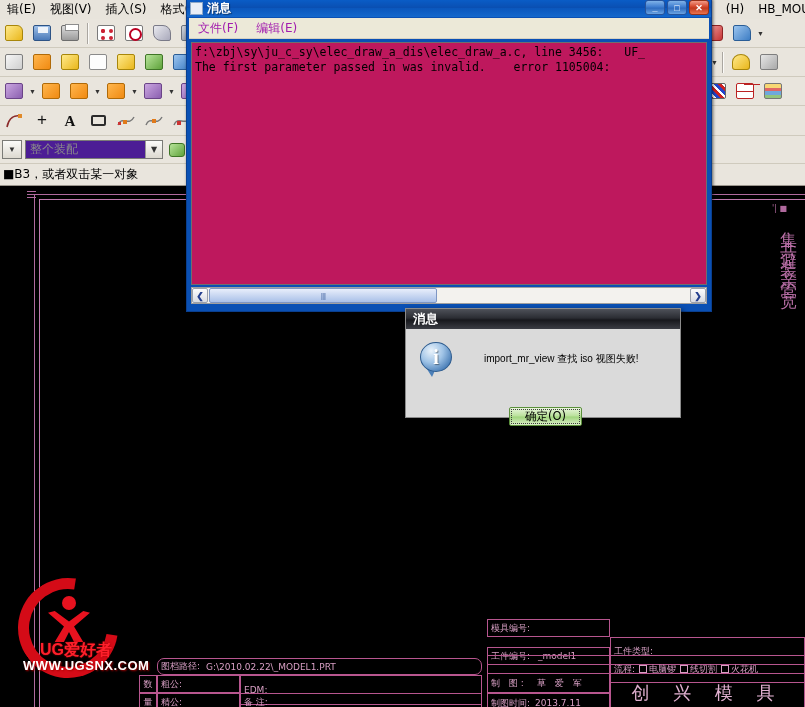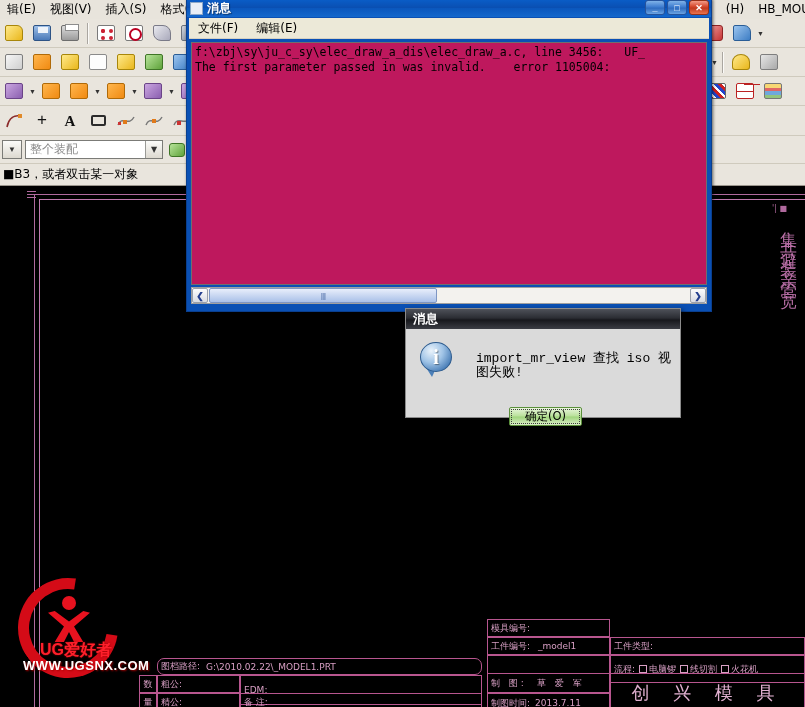--- a/index.html
+++ b/index.html
@@ -80,21 +80,21 @@
     position: absolute; top: 136px; left: 0; width: 805px; height: 28px;
     background: #e9e5dd; display:flex; align-items:center; padding-left:2px;
     border-bottom:1px solid #cfcabd;
   }
   .combo-small {
     width: 20px; height: 19px; background: linear-gradient(180deg,#fbfbf9,#ddd9d0);
     border: 1px solid #7b7b77; display:flex;align-items:center;justify-content:center;
     font-size: 8px; color:#333; margin-right:3px;
   }
   .combo-wide {
-    width: 138px; height: 19px; background:#ffffff; border:1px solid #7b7b77;
+    width: 138px; height: 19px; background:#4c1d95; border:1px solid #7b7b77;
     display:flex; align-items:center; justify-content: space-between;
     font-size: 12px; color:#8a8a8a; padding-left:4px;
     font-family:"DejaVu Sans", sans-serif;
   }
   .combo-wide .arrow {
     width: 17px; height:17px; background: linear-gradient(180deg,#fbfbf9,#ddd9d0);
     border-left:1px solid #9a9a96; display:flex;align-items:center;justify-content:center;font-size:8px;color:#333;
   }
 
   .statusbar {
@@ -176,21 +176,21 @@
   #msgwin .wbtn {
     width:20px; height:15px; border:1px solid #27539b; border-radius:3px;
     background: linear-gradient(180deg,#7fb2e8 0%,#3f7dd0 45%,#2f6cc0 55%,#6aa3e2 100%);
     display:flex;align-items:center;justify-content:center; color:#fff; font-size:9px; font-weight:bold;
   }
   #msgwin .wbtn.close { background: linear-gradient(180deg,#f29a86 0%,#d4452a 45%,#c03a1f 55%,#e8734f 100%); border-color:#963018;}
   #msgwin .mw-menubar {
     position:absolute; left:2px; top:19px; width:520px; height:21px;
     background:#ece9d8; display:flex; align-items:center; border-bottom:1px solid #d5d1c2;
   }
-  #msgwin .mw-menubar .mi { font-size:12px; color:#000000; padding:0 9px; font-family:"DejaVu Sans",sans-serif;}
+  #msgwin .mw-menubar .mi { font-size:12px; color:#a21caf; padding:0 9px; font-family:"DejaVu Sans",sans-serif;}
   #msgwin .textarea {
     position:absolute; left:4px; top:43px; width:516px; height:243px;
     background:#be185d; border:1px solid #6f6f6f;
     padding:2px 3px; overflow:hidden;
     font-family:"DejaVu Sans Mono", monospace; font-size:11.5px; color:#000; line-height:15px;
     white-space:pre;
   }
   #msgwin .hscroll {
     position:absolute; left:4px; top:288px; width:516px; height:17px;
     background:#f3f2ee; border:1px solid #a0a0a0; display:flex; align-items:center;
@@ -232,22 +232,22 @@
     position:absolute; left:5px; top:24px; width:0; height:0;
     border-left:7px solid transparent; border-right:5px solid transparent; border-top:11px solid #4b7fb8;
   }
   #msgdlg .infoicon .i {
     position:absolute; left:0; top:0; width:32px; height:30px;
     display:flex; align-items:center; justify-content:center;
     color:#fff; font-size:20px; font-weight:bold; font-family:"Liberation Serif",serif;
     text-shadow:1px 1px 1px rgba(0,0,0,.4);
   }
   #msgdlg .dmsg {
-    position:absolute; left:70px; top:23px; width:205px;
-    font-family:Liberation Mono, monospace; font-size:13px; color:#000;
+    position:absolute; left:78px; top:23px; width:205px;
+    font-family:Liberation Sans, sans-serif; font-size:10px; color:#000;
     line-height:14px;
   }
   #msgdlg .okbtn {
     position:absolute; left:103px; top:78px; width:73px; height:19px;
     background: linear-gradient(180deg,#e9f6dd 0%,#b9e09a 48%,#9fd47c 52%,#ddf0c8 100%);
     border:1px solid #5b8f3c; border-radius:2px;
     display:flex; align-items:center; justify-content:center;
     font-size:11.5px; color:#000; font-family:"DejaVu Sans",sans-serif;
     outline:1px dotted #3d3d3d; outline-offset:-3px;
   }
@@ -481,25 +481,25 @@
       <div class="tb-cell" style="left:139px; top:489px; width:18px; height:18px; justify-content:center; padding-left:0;">数</div>
       <div class="tb-cell" style="left:139px; top:507px; width:18px; height:18px; justify-content:center; padding-left:0;">量</div>
 
       <div class="tb-cell" style="left:157px; top:489px; width:83px; height:18px;">粗公:</div>
       <div class="tb-cell" style="left:240px; top:489px; width:242px; height:30px;">EDM:</div>
       <div class="tb-cell" style="left:157px; top:507px; width:83px; height:18px;">精公:</div>
       <div class="tb-cell" style="left:240px; top:507px; width:242px; height:18px;">备 注:</div>
 
       <div class="tb-cell" style="left:487px; top:433px; width:123px; height:18px;">模具编号:</div>
 
-      <div class="tb-cell" style="left:487px; top:451px; width:123px; height:18px;">
+      <div class="tb-cell" style="left:487px; top:461px; width:123px; height:18px;">
         <span>工件编号:</span>
         <span class="mono" style="margin-left:8px;">_model1</span>
       </div>
-      <div class="tb-cell" style="left:610px; top:451px; width:195px; height:18px;">工件类型:</div>
+      <div class="tb-cell" style="left:610px; top:451px; width:195px; height:28px;">工件类型:</div>
 
       <div class="tb-cell" style="left:487px; top:469px; width:123px; height:18px; border-bottom:none;"></div>
       <div class="tb-cell" style="left:610px; top:469px; width:195px; height:28px;">
         <span>流程:</span>
         <span class="chk"></span>
         <span>电脑锣</span>
         <span class="chk"></span>
         <span>线切割</span>
         <span class="chk"></span>
         <span>火花机</span>

